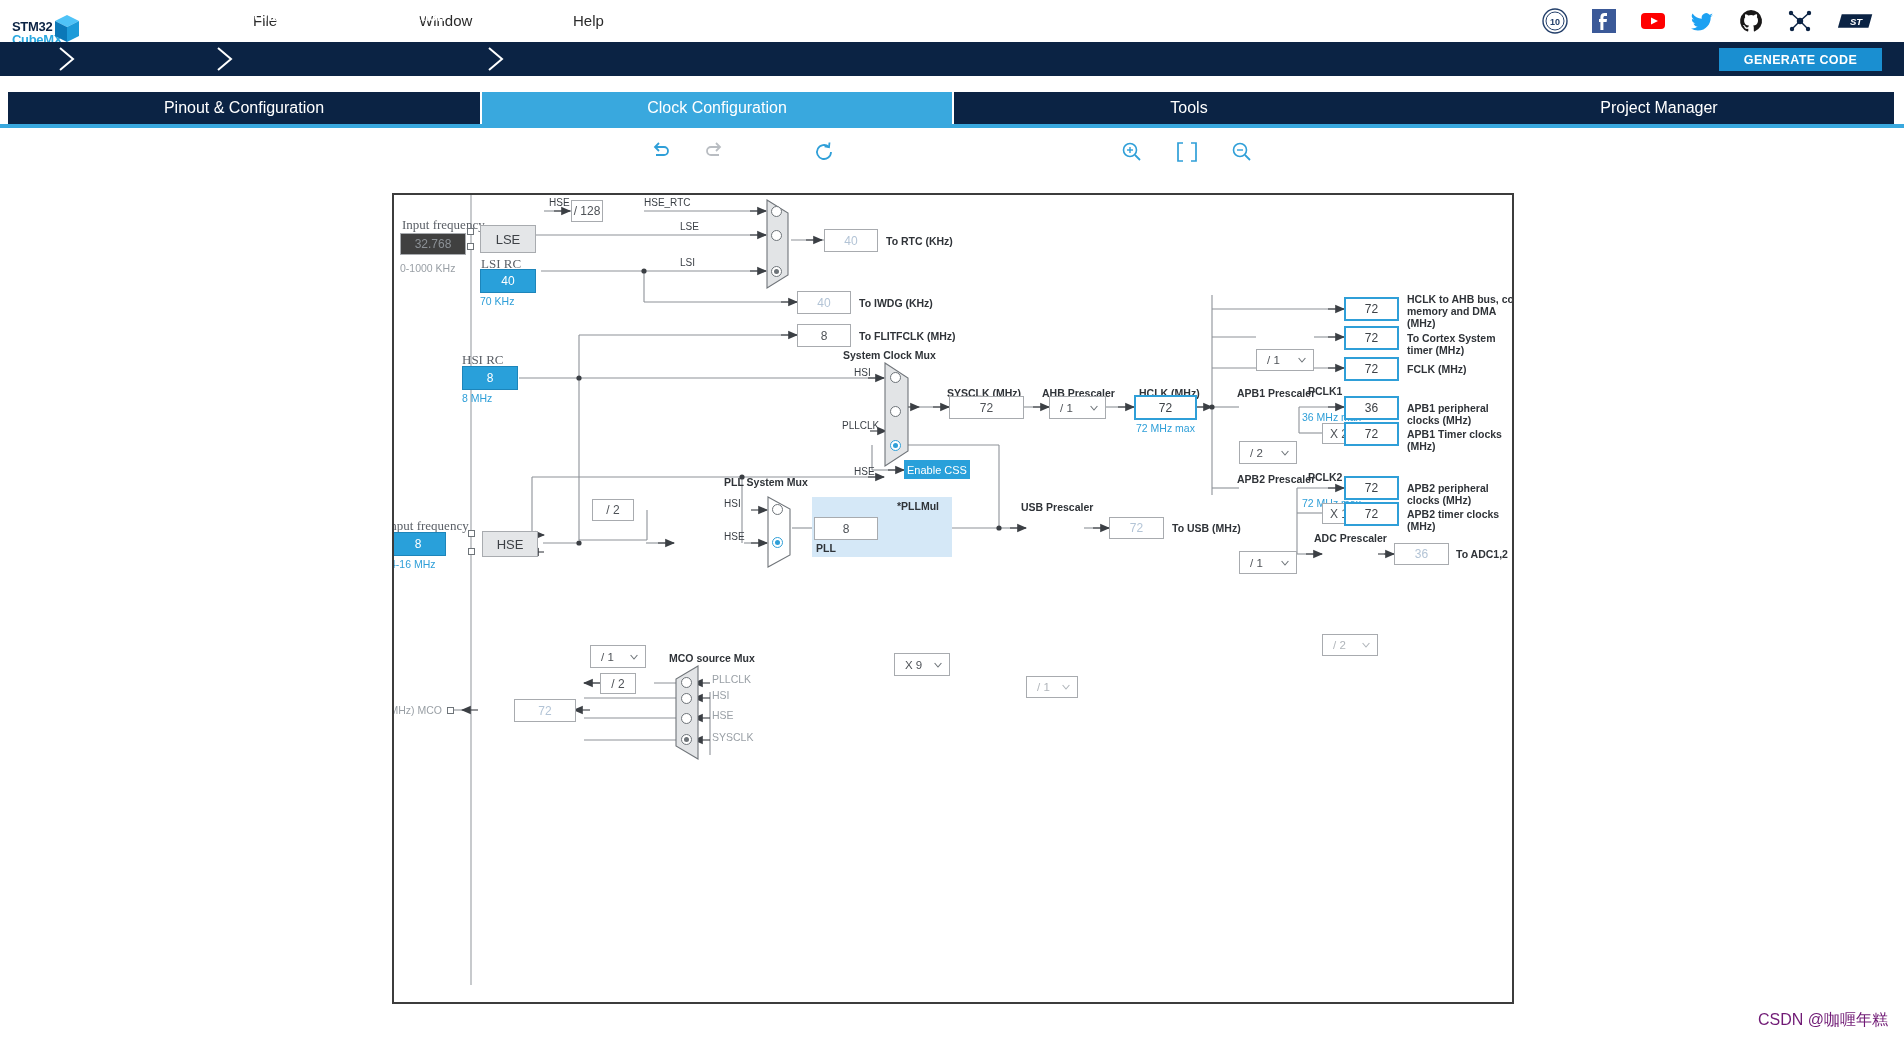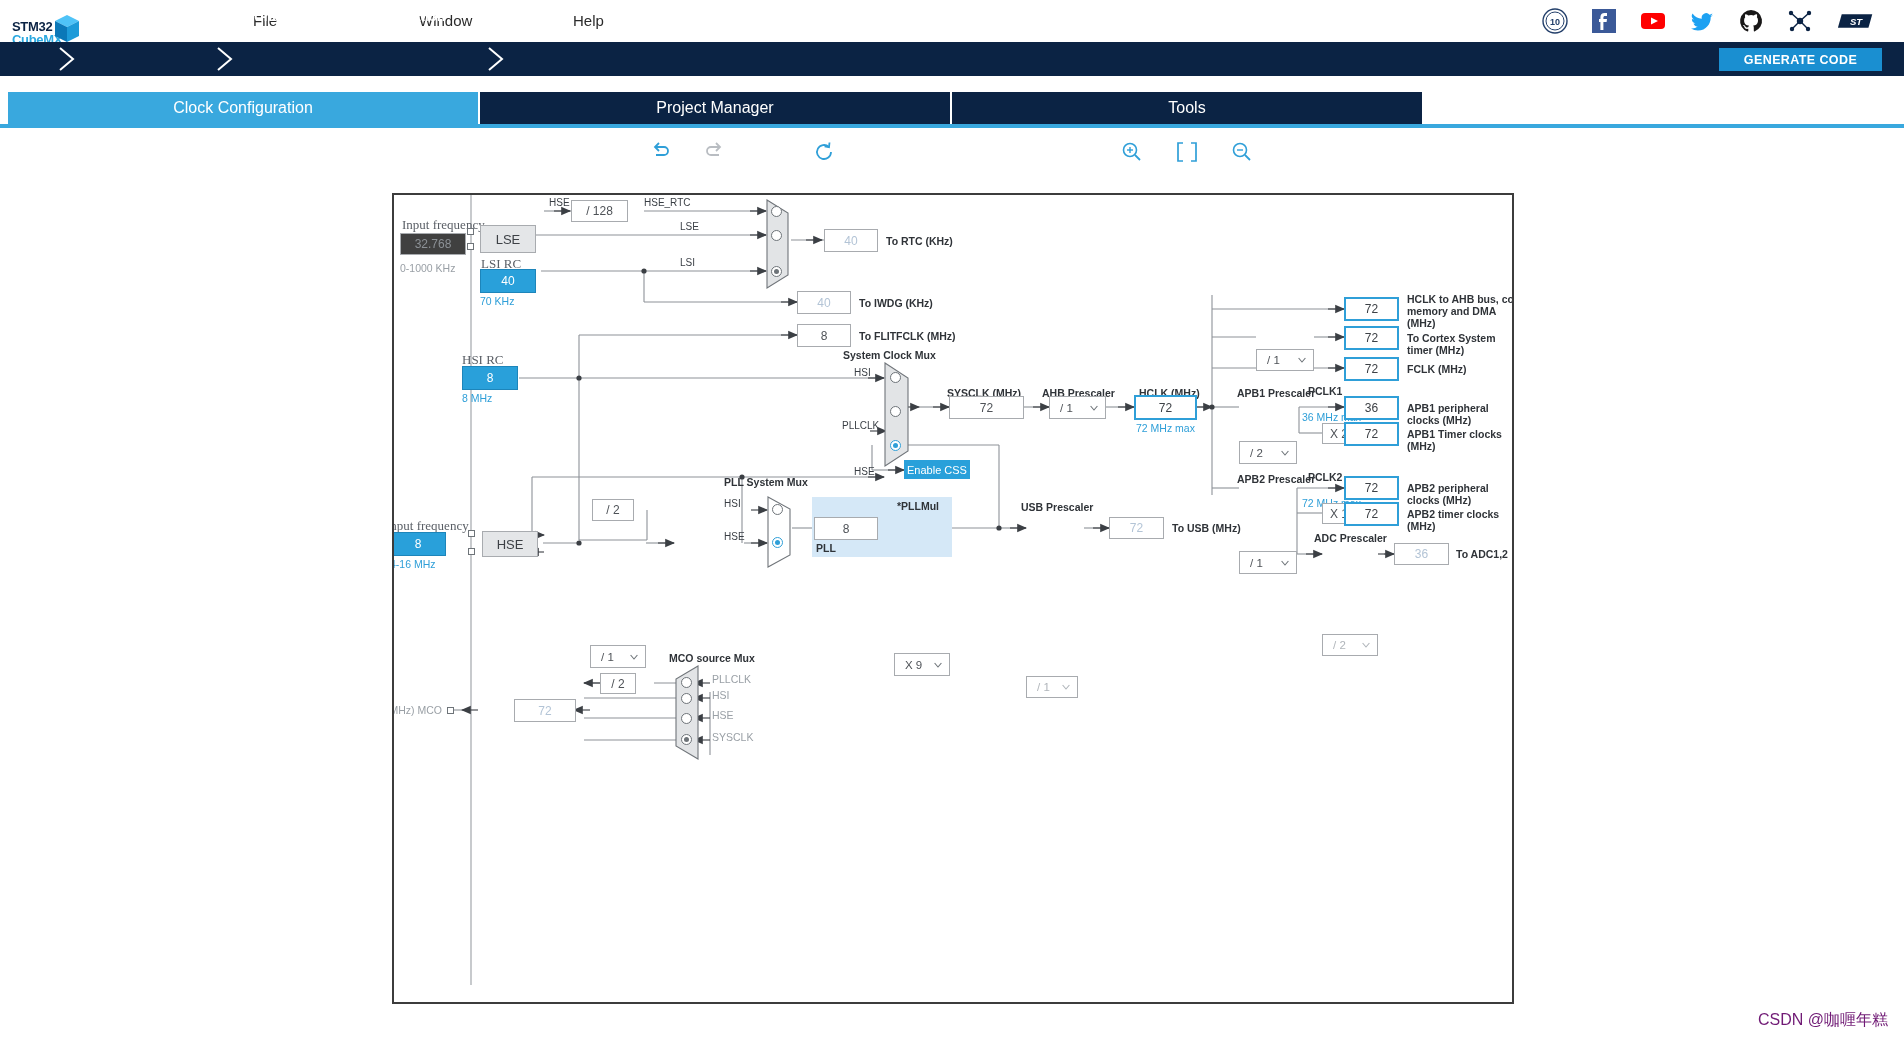--- a/index.html
+++ b/index.html
@@ -329,23 +329,24 @@
 </div>
 <div class="crumb bold" style="left:254px;">Untitled - Clock Configuration</div>
 <div class="crumb-arrow" style="left:485px;">
   <svg width="26" height="34" viewBox="0 0 26 34">
       <polyline points="4,6 17,17 4,28" fill="none" stroke="#ffffff" stroke-width="2"></polyline>
     </svg>
 </div>
 <button class="generate-code">GENERATE CODE</button>
 
 <div class="tabs">
+  <div class="tab tab-pinout">Pinout &amp; Configuration</div>
   <div class="tab tab-clock active">Clock Configuration</div>
+  <div class="tab tab-tools">Tools</div>
   <div class="tab tab-project">Project Manager</div>
-  <div class="tab tab-tools">Tools</div>
 </div>
 <div class="tabs-underline"></div>
 
 <div class="toolbar">
   <svg class="tb-icon tb-undo" viewBox="0 0 24 24">
     <path d="M8 7H16a4 4 0 0 1 0 8h-8" fill="none" stroke="#2f9fd8" stroke-width="1.8"></path>
     <polyline points="11,3 7,7 11,11" fill="none" stroke="#2f9fd8" stroke-width="1.8"></polyline>
   </svg>
   <svg class="tb-icon tb-redo" viewBox="0 0 24 24">
     <path d="M16 7H8a4 4 0 0 0 0 8h8" fill="none" stroke="#b9bdc2" stroke-width="1.8"></path>
@@ -548,21 +549,21 @@
 
   <div class="pin d" style="left:73px; top:33px;"></div>
   <div class="pin d" style="left:73px; top:48px;"></div>
   <div class="vbox grayfill d" style="left:86px; top:30px; width:56px; height:28px;">LSE</div>
 
   <div class="lbl d" style="left:87px; top:61px;">LSI RC</div>
   <div class="vbox blue d" style="left:86px; top:74px; width:56px; height:24px;">40</div>
   <div class="lbl-blue d" style="left:86px; top:100px;">70 KHz</div>
 
   <div class="lbl-sig d" style="left:155px; top:2px;">HSE</div>
-  <div class="vbox d" style="left:177px; top:5px; width:57px; height:22px;">/ 128</div>
+  <div class="vbox d" style="left:177px; top:5px; width:32px; height:22px;">/ 128</div>
   <div class="lbl-sig d" style="left:250px; top:2px;">HSE_RTC</div>
   <div class="lbl-sig d" style="left:286px; top:26px;">LSE</div>
   <div class="lbl-sig d" style="left:286px; top:62px;">LSI</div>
 
   <div class="lbl-dark d" style="left:360px; top:-10px;">RTC Clock Mux</div>
   <div class="mux" style="left:372px; top:4px;">
     <svg width="28" height="90" viewBox="0 0 28 90">
       <polygon points="1,1 22,14 22,76 1,89" fill="#e2e4e6" stroke="#70757a" stroke-width="1.1"></polygon>
     </svg>
     <div class="radio" style="left:5px; top:7px;"></div>

